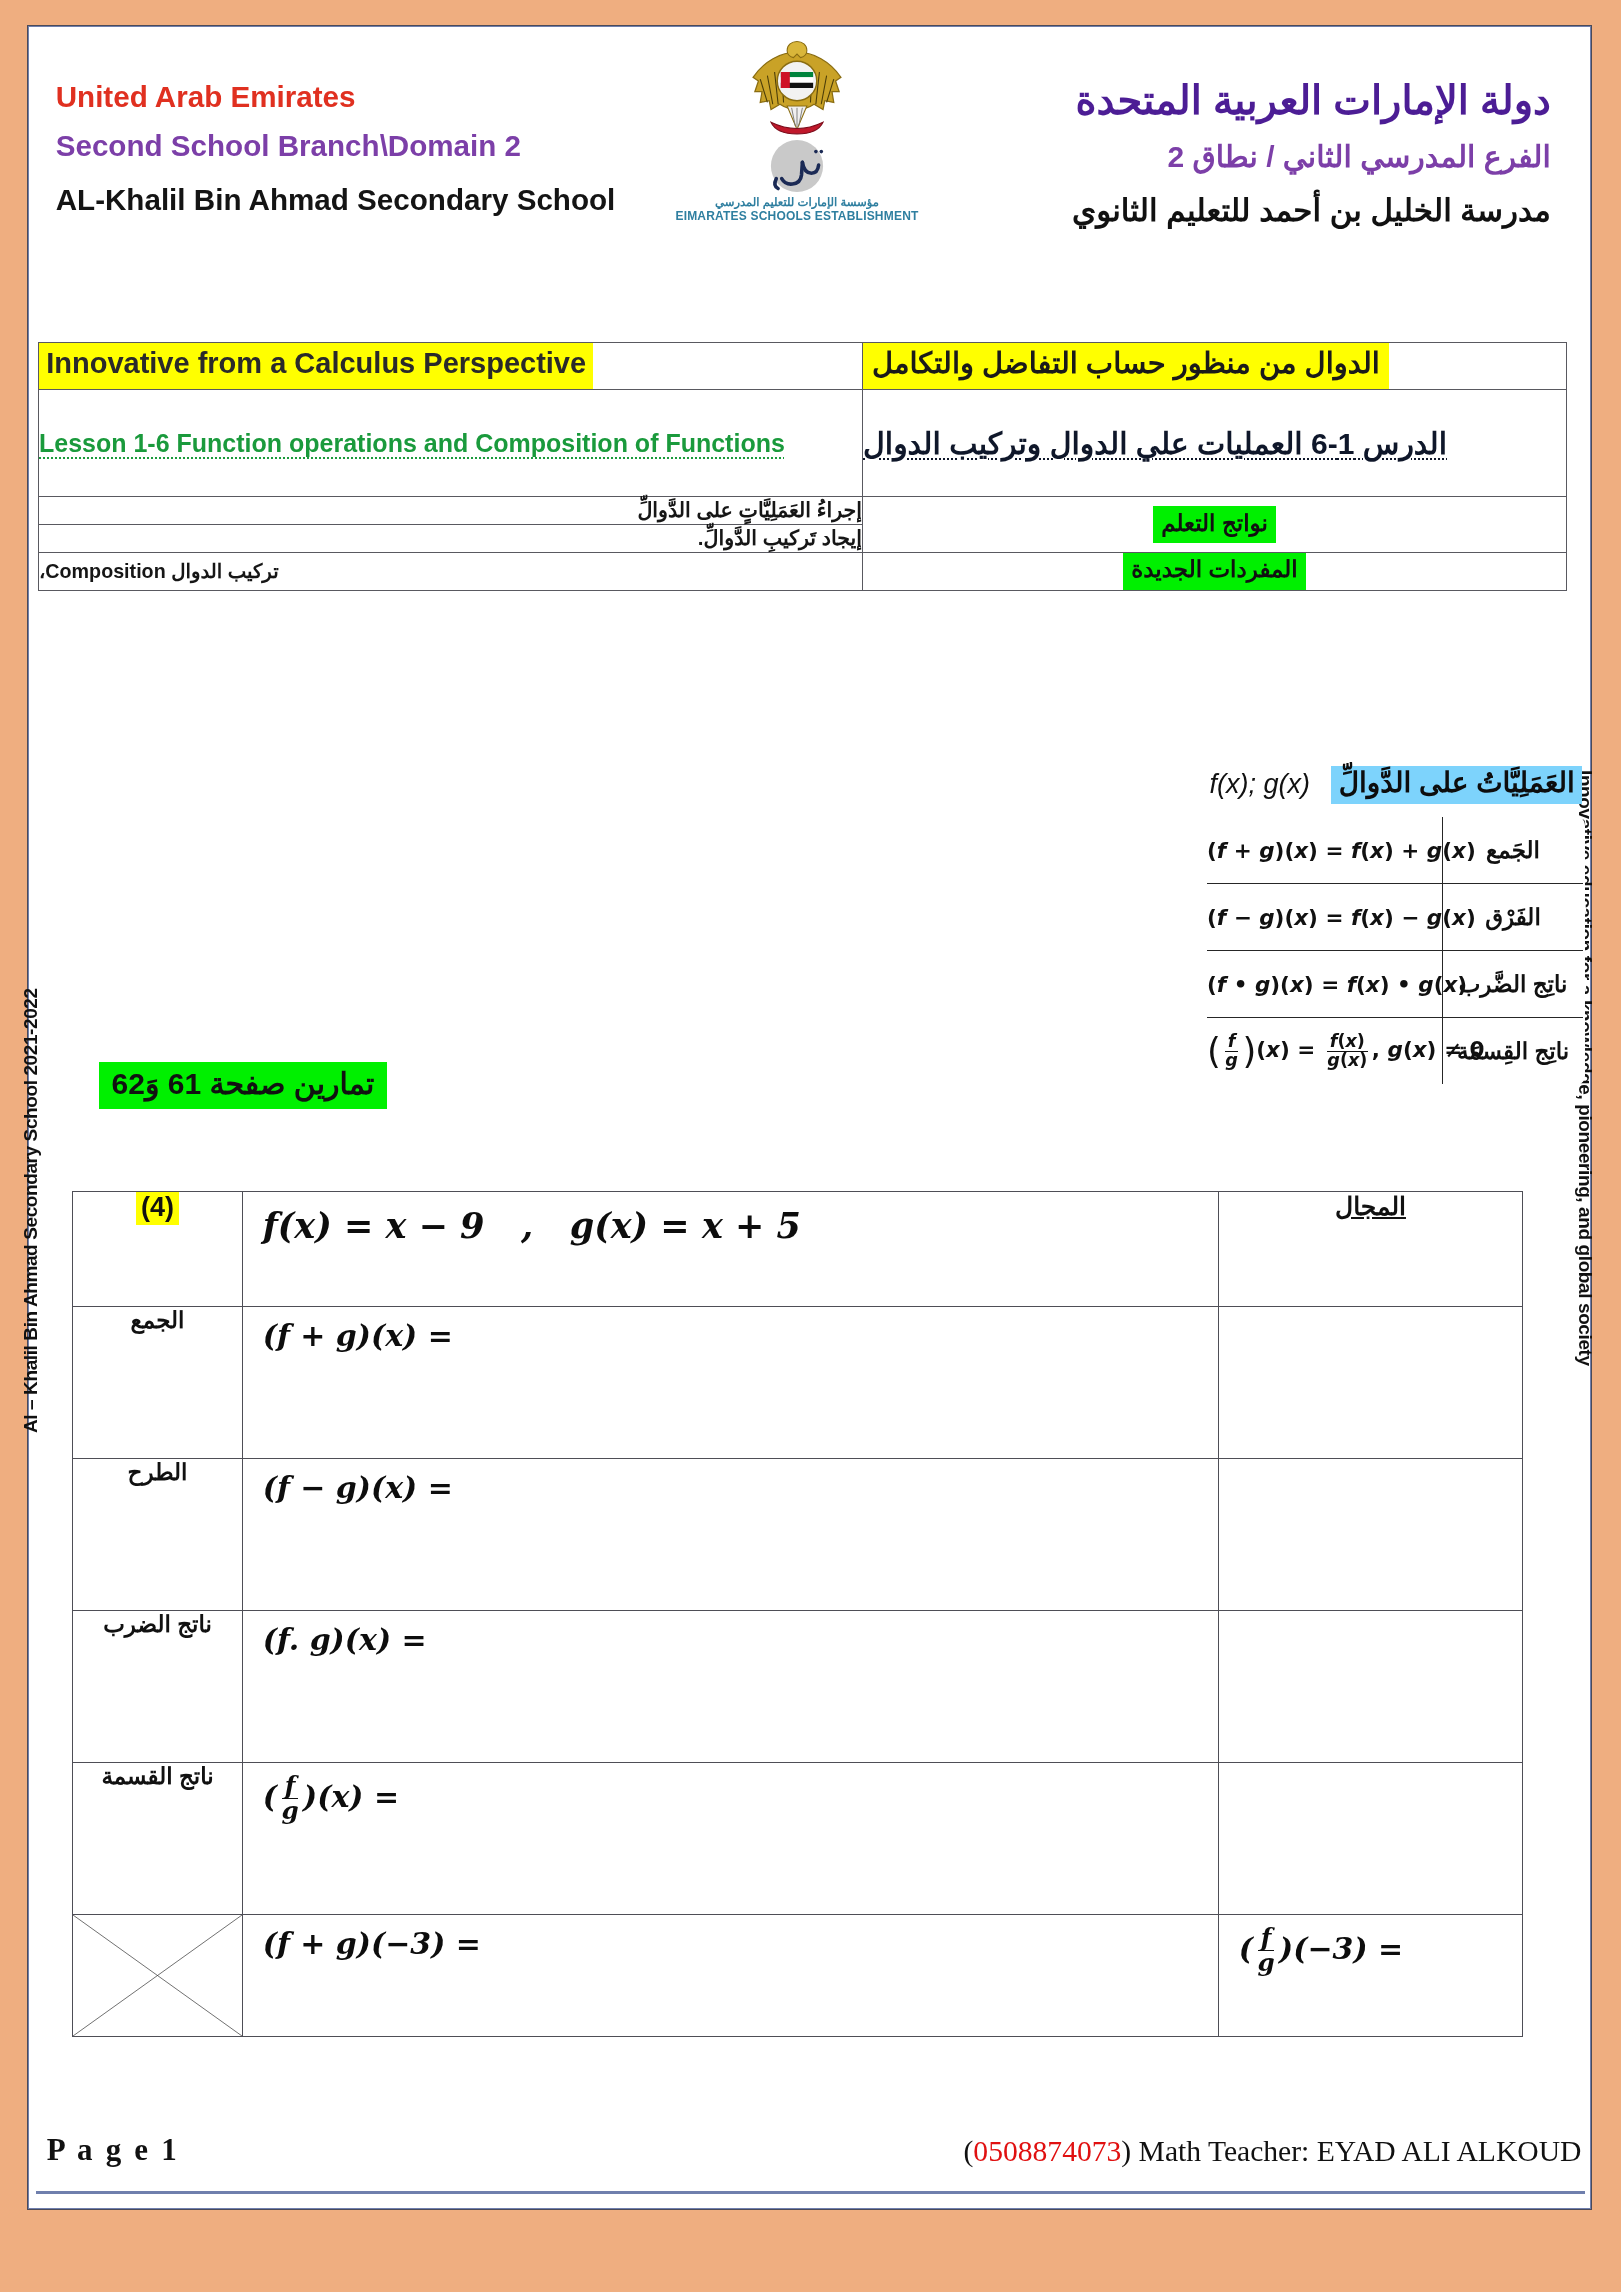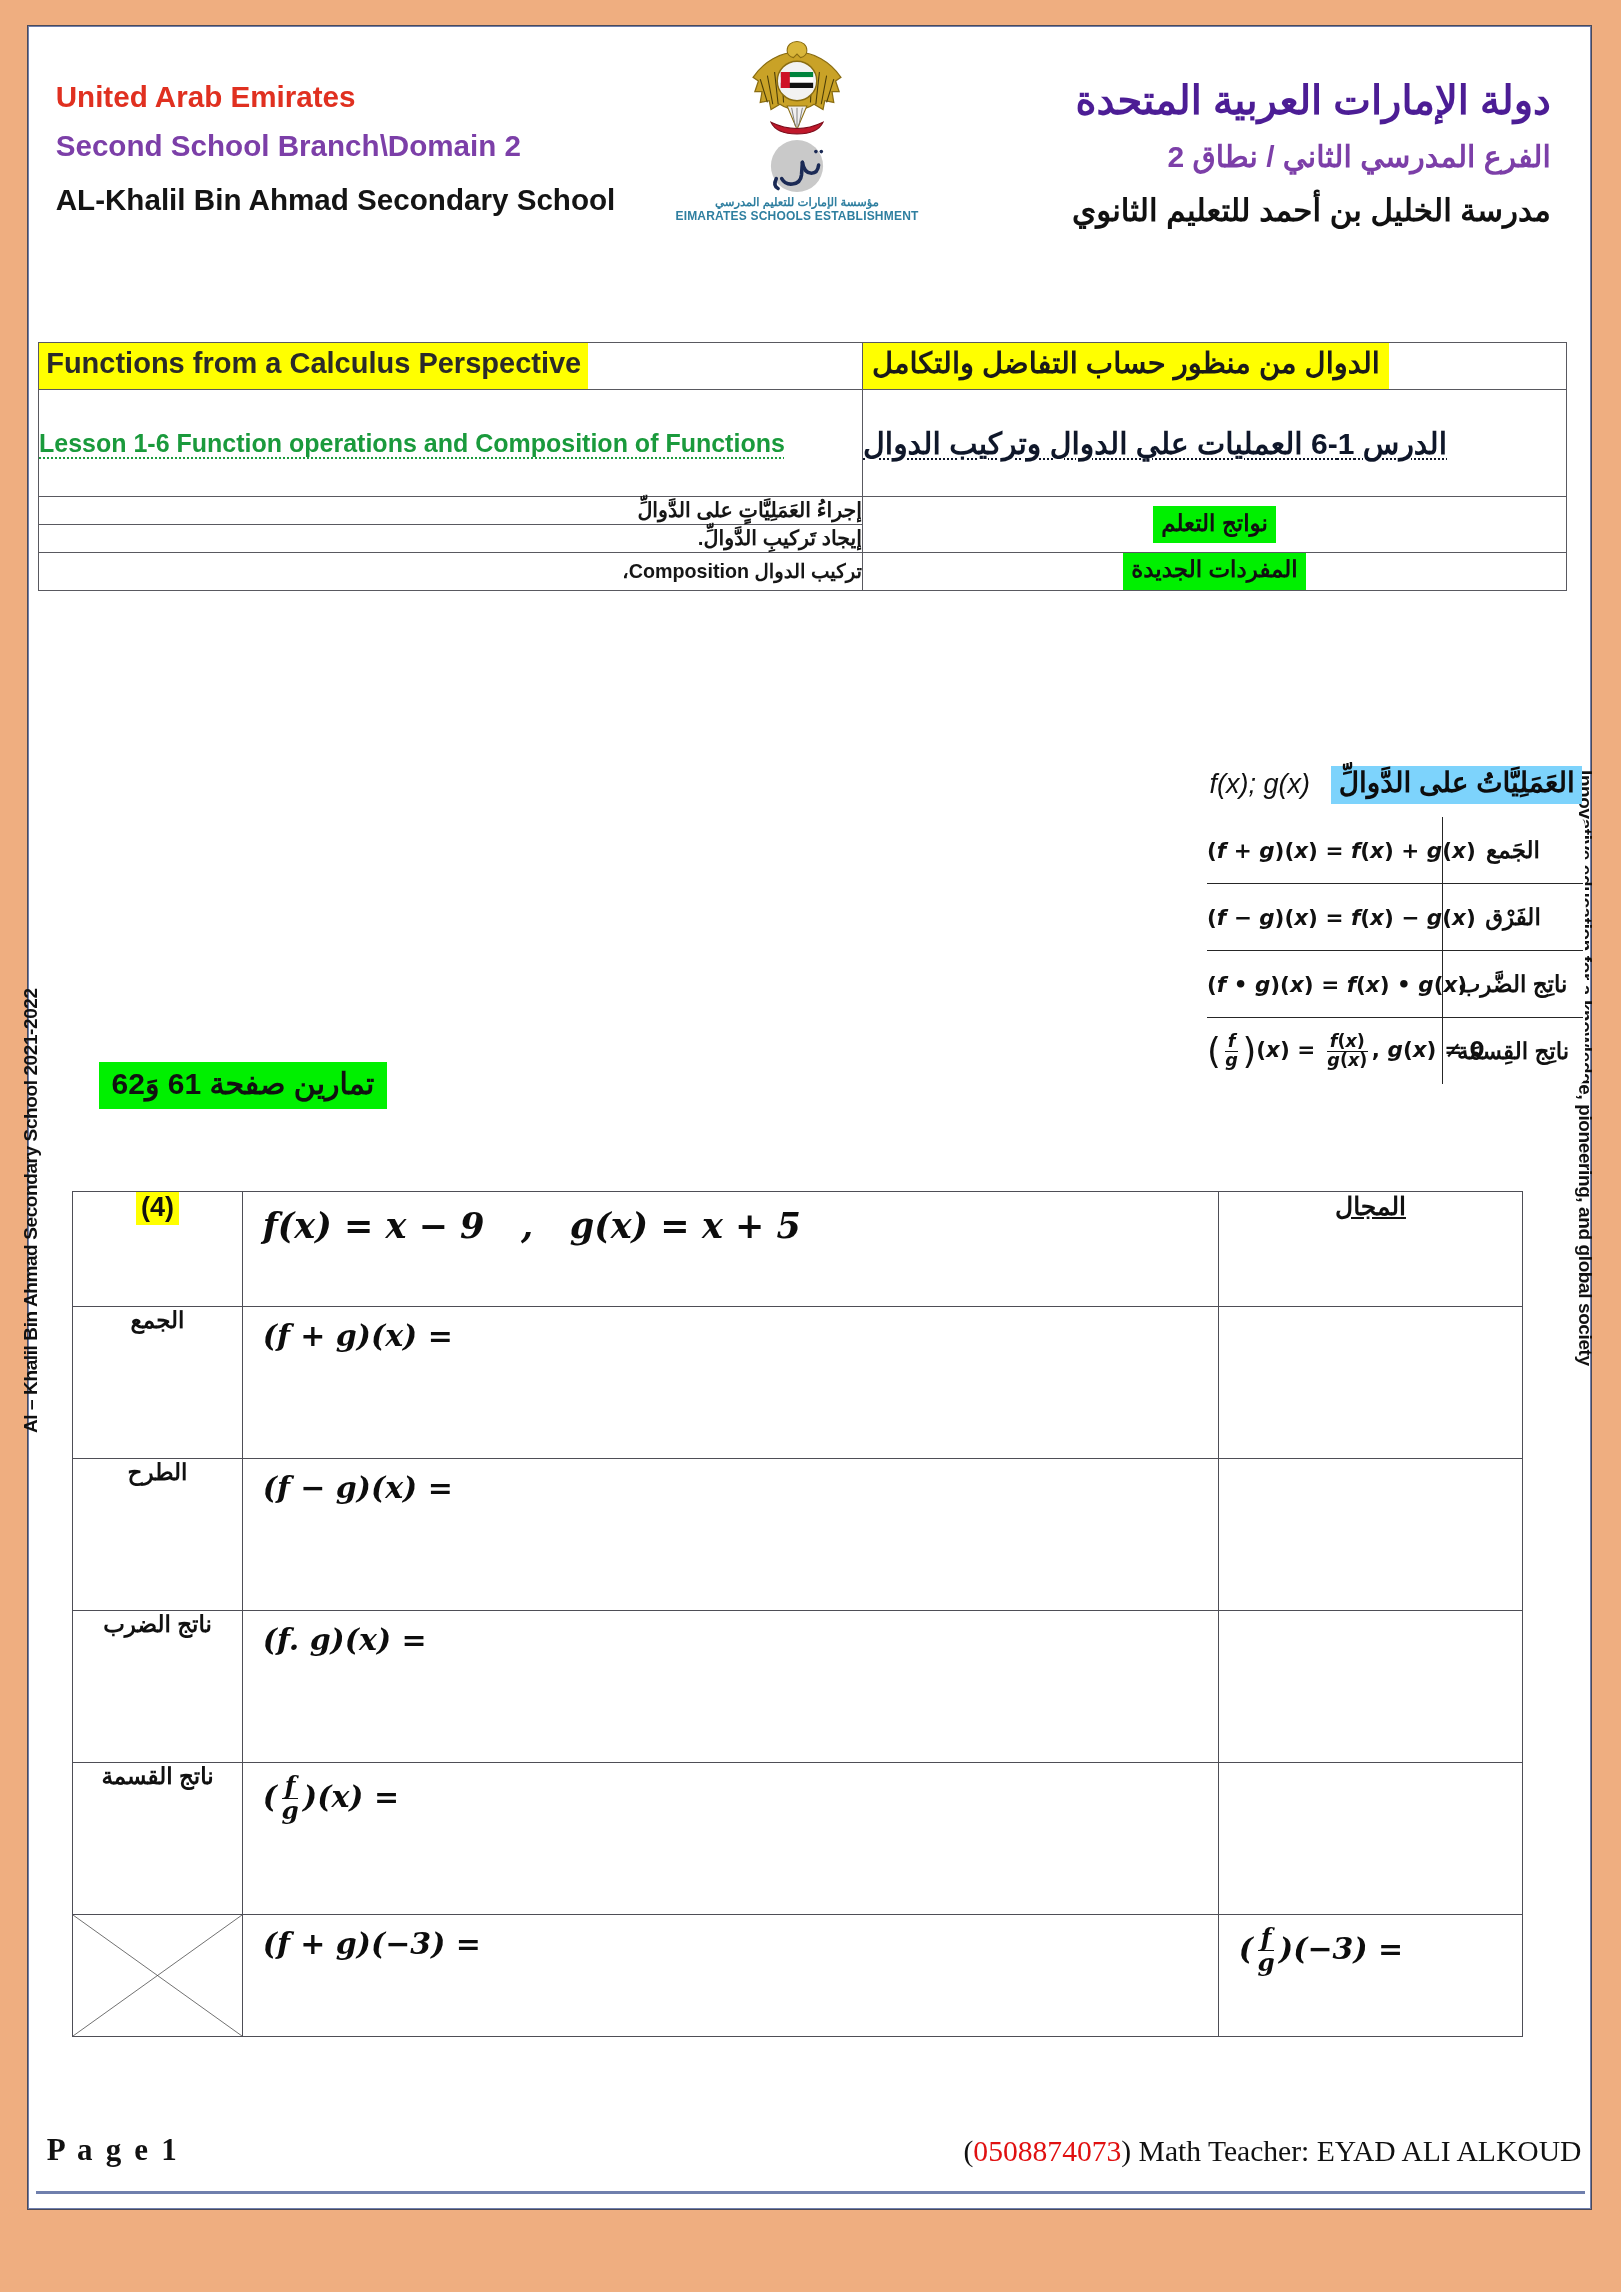--- a/index.html
+++ b/index.html
@@ -198,21 +198,21 @@
     color: #111111;
     padding: 4.5px 8px 7.2px 8px;
     display: inline-block;
     line-height: 1.1;
   }
   .badge-cell { text-align: center; padding: 14.3px 0; }
   .vocab-ar {
     font-size: 19.7px;
     color: #161616;
     font-weight: 600;
-    text-align: right;
+    text-align: left;
     direction: rtl;
     padding: 16px 14.3px 23px 14.3px;
   }
 
   
   #ops-title-row {
     position: absolute;
     right: 39px;
     top: 766px;
     width: 573px;
@@ -489,21 +489,21 @@
   </div>
 
   <table id="info-table">
     <colgroup>
         <col class="it-left">
         <col class="it-right">
       </colgroup>
     <tbody>
       <tr>
         <td class="cell-en">
-          <span id="unit-title-en" class="hl-yellow" style="background: rgb(255, 255, 0);">Functions from a Calculus Perspective</span>
+          <span id="unit-title-en" class="hl-yellow" style="background: rgb(255, 255, 0);">Innovative from a Calculus Perspective</span>
         </td>
         <td class="cell-ar">
           <span id="unit-title-ar" class="hl-yellow" style="background: rgb(255, 255, 0);">الدوال من منظور حساب التفاضل والتكامل</span>
         </td>
       </tr>
 
       <tr>
         <td class="cell-en" style="height:106px;">
           <div id="lesson-title-en">Lesson 1-6 Function operations and Composition of Functions</div>
         </td>

